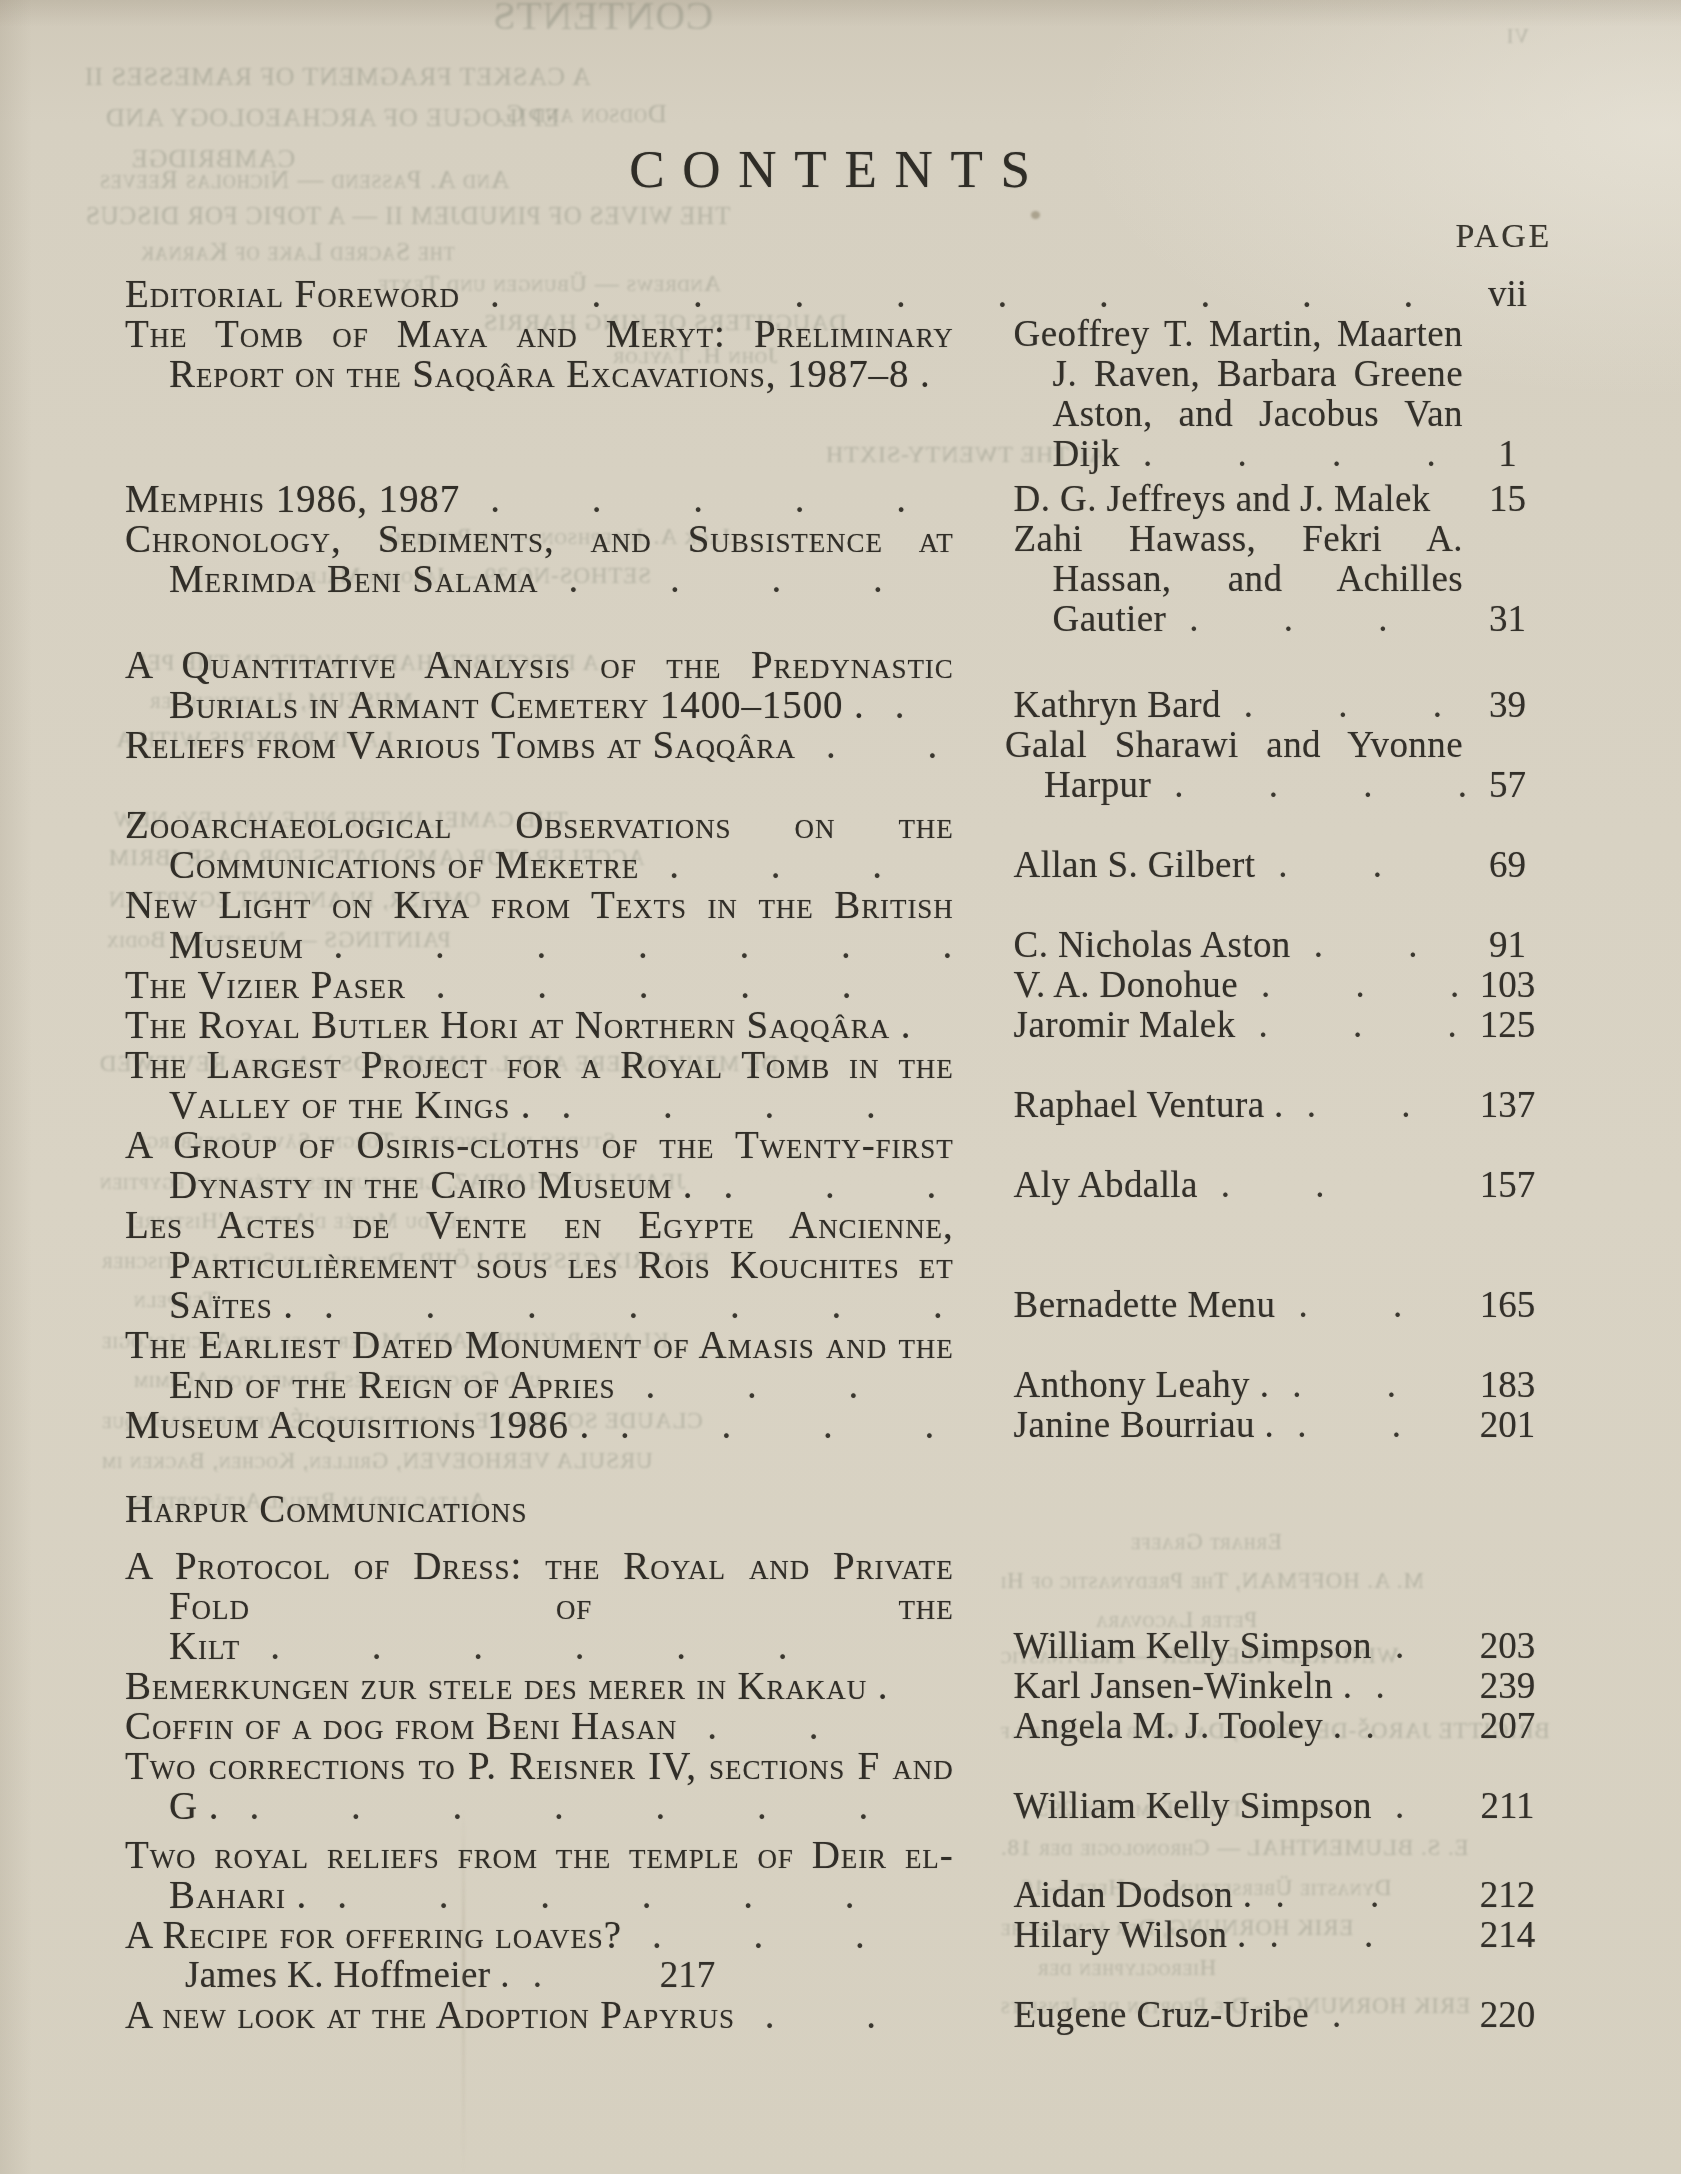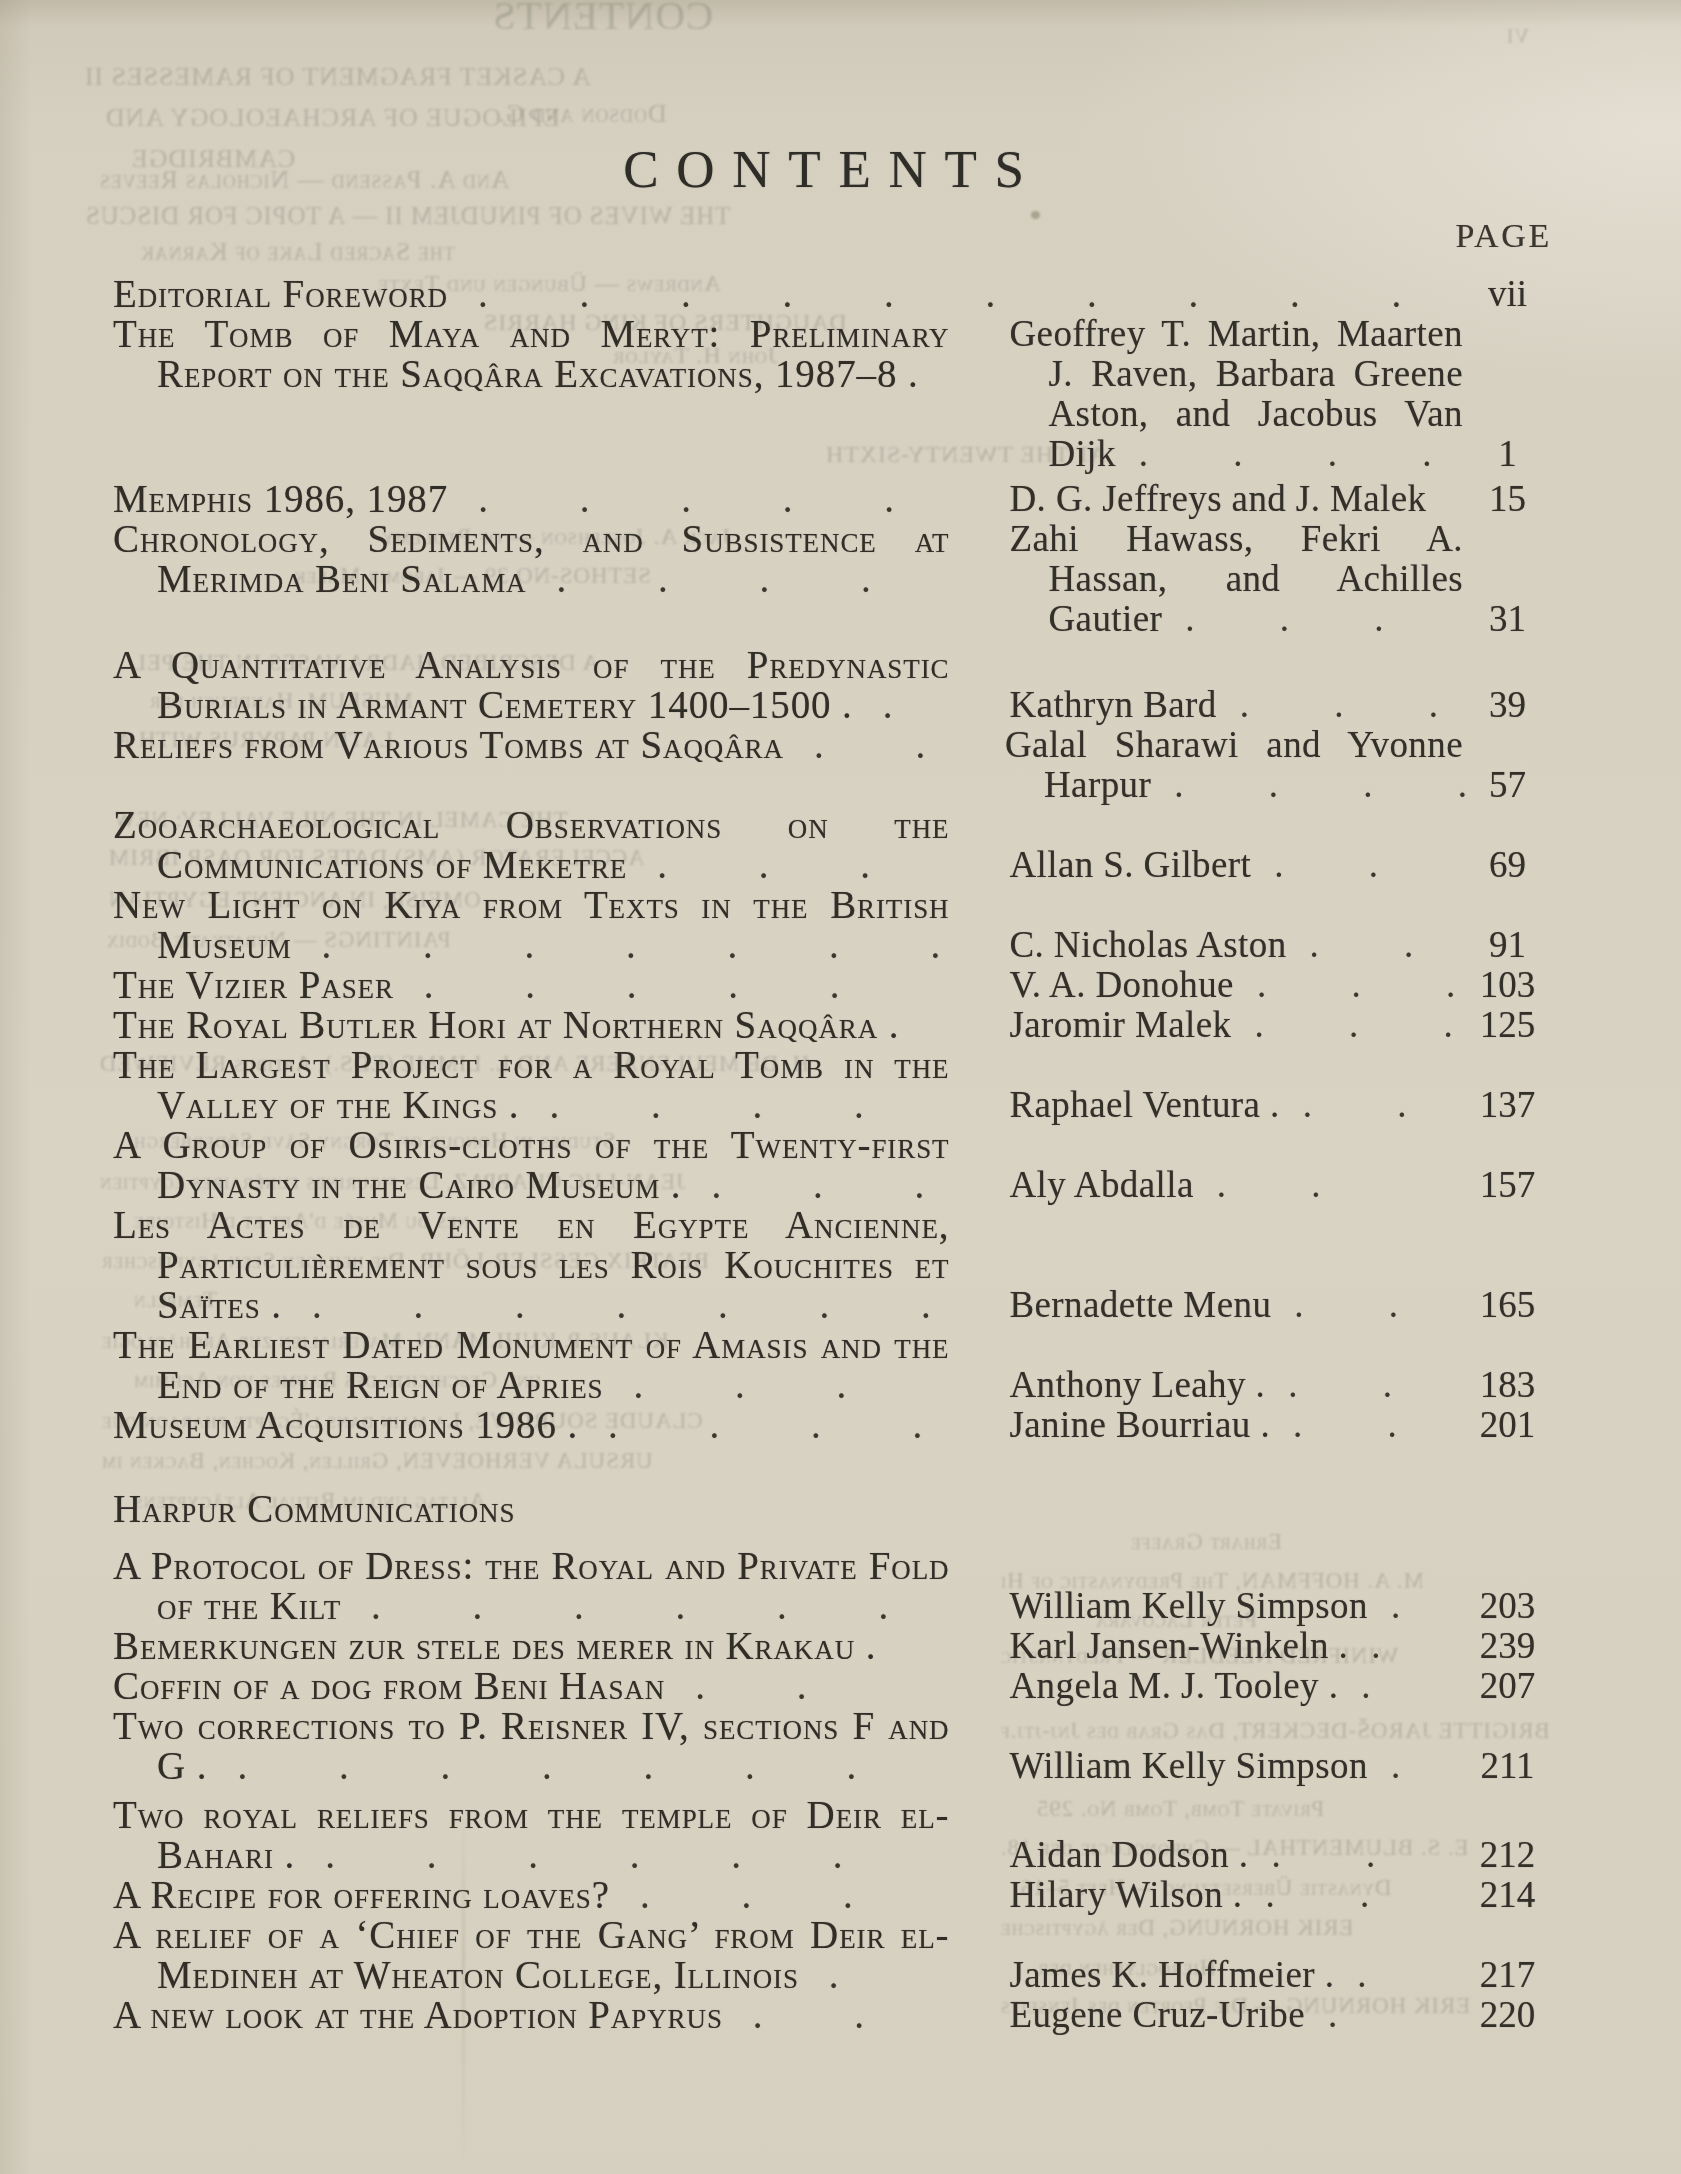--- a/index.html
+++ b/index.html
@@ -9,20 +9,21 @@
     font-family:"Liberation Serif","DejaVu Serif",serif;
   }
   .page{
     position:absolute;inset:0;
     background:
       linear-gradient(180deg, rgba(118,106,86,.16), rgba(118,106,86,0) 26.6px),
       linear-gradient(90deg, rgba(118,106,86,.13), rgba(118,106,86,0) 32px),
       radial-gradient(842px 381px at 99% 6%, rgba(236,232,221,.62), rgba(236,232,221,0) 70%),
       linear-gradient(180deg,#d0c9b9 0,#d6d0c1 124px,#d9d3c4 55%,#d6d0c0 100%);
     color:#35322b;
+    padding-left:12px;
   }
   .ghost-layer{position:absolute;inset:0;pointer-events:none;}
   .ghost{
     position:absolute;transform:scaleX(-1);
     color:#6b7263;opacity:.30;filter:blur(1.2px);
     font-variant:small-caps;letter-spacing:0.9px;white-space:nowrap;
   }
   .spot{position:absolute;left:1031px;top:211px;width:8.9px;height:8px;border-radius:50%;
     background:rgba(118,106,80,.45);filter:blur(0.9px);}
   .crease{position:absolute;left:462px;top:1809px;width:2.7px;height:365px;
@@ -220,21 +221,20 @@
     <div class="t"><span class="tx">Two royal reliefs from the temple of Deir el-Bahari&nbsp;.</span><span class="ldr">. . . . . .</span></div>
     <div class="a" style="align-self: flex-end;"><span class="tx">Aidan Dodson&nbsp;.</span><span class="ldr">. .</span></div>
     <div class="p">212</div>
   </div>
           <div class="entry">
     <div class="t"><span class="tx">A Recipe for offering loaves?</span><span class="ldr">. . .</span></div>
     <div class="a"><span class="tx">Hilary Wilson&nbsp;.</span><span class="ldr">. .</span></div>
     <div class="p">214</div>
   </div>
           <div class="entry">
-    <div class="t"><span class="tx">A relief of a ‘Chief of the Gang’ from Deir el-Medineh at Wheaton College, Illinois</span><span class="ldr">.</span></div>
     <div class="a" style="align-self: flex-end;"><span class="tx">James K. Hoffmeier&nbsp;.</span><span class="ldr">.</span></div>
     <div class="p">217</div>
   </div>
           <div class="entry">
     <div class="t"><span class="tx">A new look at the Adoption Papyrus</span><span class="ldr">. .</span></div>
     <div class="a"><span class="tx">Eugene Cruz-Uribe</span><span class="ldr">.</span></div>
     <div class="p">220</div>
   </div>
         </div>
     </div>

